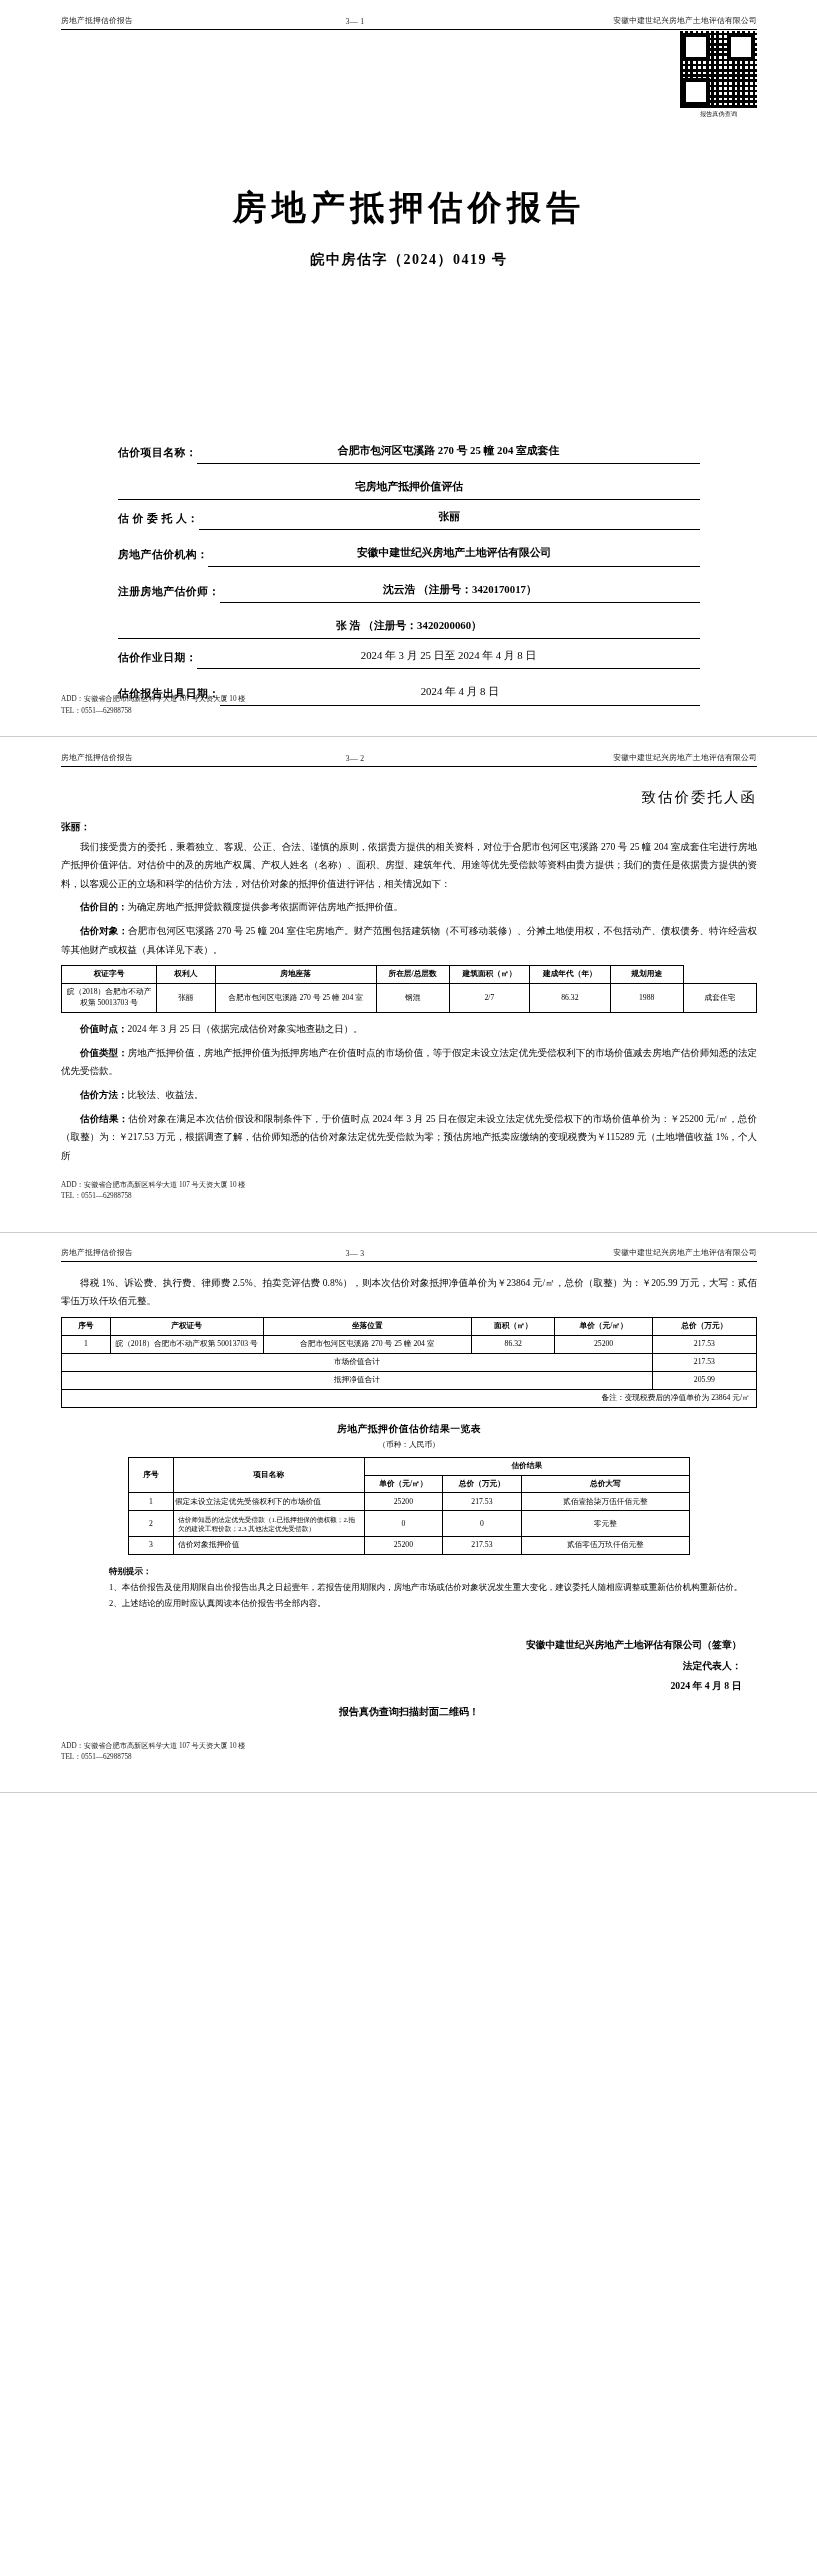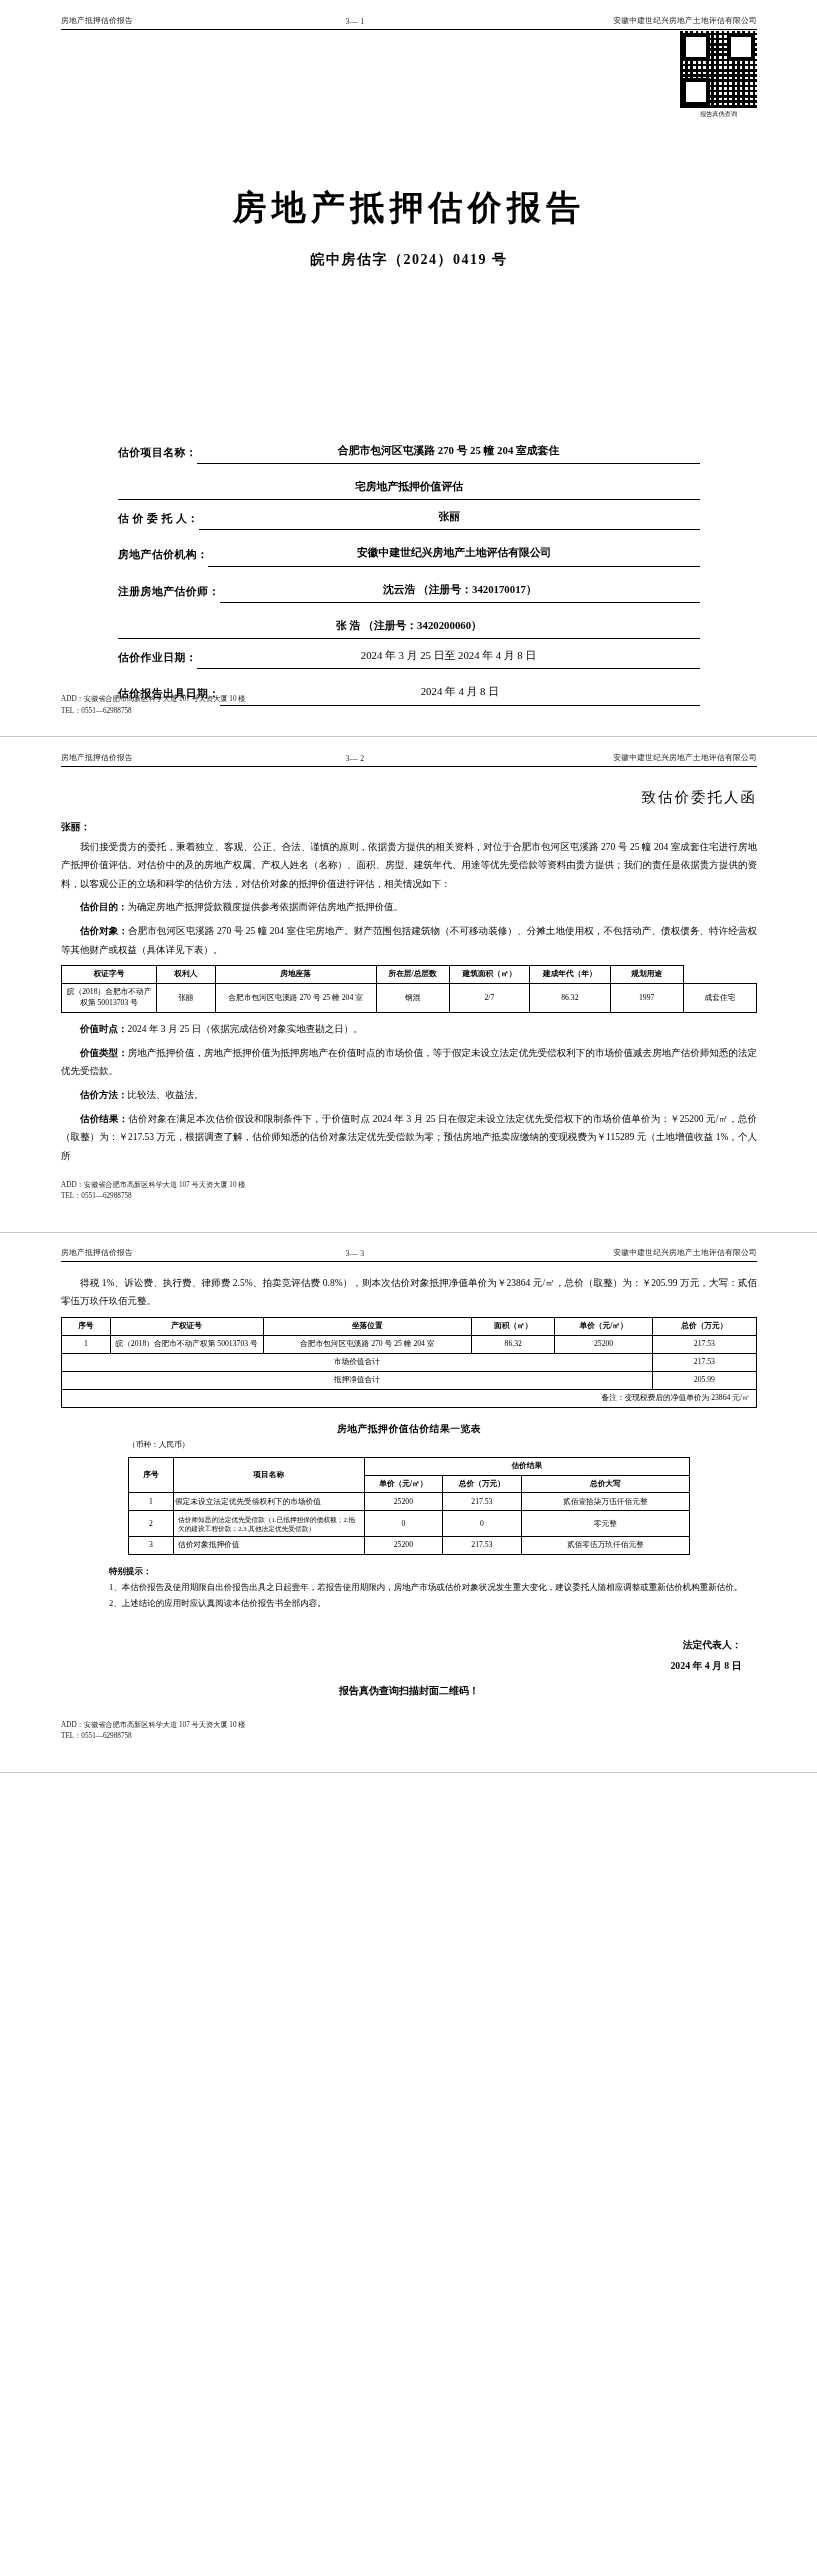--- a/index.html
+++ b/index.html
@@ -138,21 +138,21 @@
   }
   table.grid th{font-weight:bold;}
 
   .tbl-title{
     text-align:center;
     font-size:9.8px;
     font-weight:bold;
     margin:15.5px 0 4.1px 0;
     letter-spacing:0.5px;
   }
-  .tbl-unit{text-align:left;font-size:7.7px;margin-bottom:2.1px;}
+  .tbl-unit{text-align:center;font-size:7.7px;margin-bottom:2.1px;}
   .notes{font-size:8.5px;line-height:1.9;margin-top:7.2px;margin-left:48px;}
   .notes .nt{font-weight:bold;}
   .sign{
     text-align:right;
     font-size:9.8px;
     line-height:2.1;
     margin-top:24px;
     font-weight:bold;
     padding-right:15.5px;
   }
@@ -251,21 +251,21 @@
         </tr>
       </thead>
       <tbody>
         <tr>
           <td style="width:13%">皖（2018）合肥市不动产权第 50013703 号</td>
           <td style="width:8%">张丽</td>
           <td style="width:22%">合肥市包河区屯溪路 270 号 25 幢 204 室</td>
           <td style="width:10%">钢混</td>
           <td style="width:11%">2/7</td>
           <td style="width:11%">86.32</td>
-          <td style="width:10%">1997</td>
+          <td style="width:10%">1988</td>
           <td style="width:10%">成套住宅</td>
         </tr>
       </tbody>
     </table>
 
     <p class="body">
       <span class="b">价值时点：</span><span>2024 年 3 月 25 日（依据完成估价对象实地查勘之日）。</span>
     </p>
     <p class="body">
       <span class="b">价值类型：</span><span>房地产抵押价值，房地产抵押价值为抵押房地产在价值时点的市场价值，等于假定未设立法定优先受偿权利下的市场价值减去房地产估价师知悉的法定优先受偿款。</span>
@@ -369,20 +369,21 @@
       </table>
     </div>
 
     <div class="notes">
       <div class="nt">特别提示：</div>
       <div>1、本估价报告及使用期限自出价报告出具之日起壹年，若报告使用期限内，房地产市场或估价对象状况发生重大变化，建议委托人随相应调整或重新估价机构重新估价。</div>
       <div>2、上述结论的应用时应认真阅读本估价报告书全部内容。</div>
     </div>
 
     <div class="sign">
+      <div>安徽中建世纪兴房地产土地评估有限公司（签章）</div>
       <div>法定代表人：</div>
       <div>2024 年 4 月 8 日</div>
     </div>
     <div class="center-bold">报告真伪查询扫描封面二维码！</div>
 
     <div class="spacer"></div>
     <div class="ftr">
       <div class="ftr-line">ADD：安徽省合肥市高新区科学大道 107 号天资大厦 10 楼</div>
       <div class="ftr-line">TEL：0551—62988758</div>
     </div>

